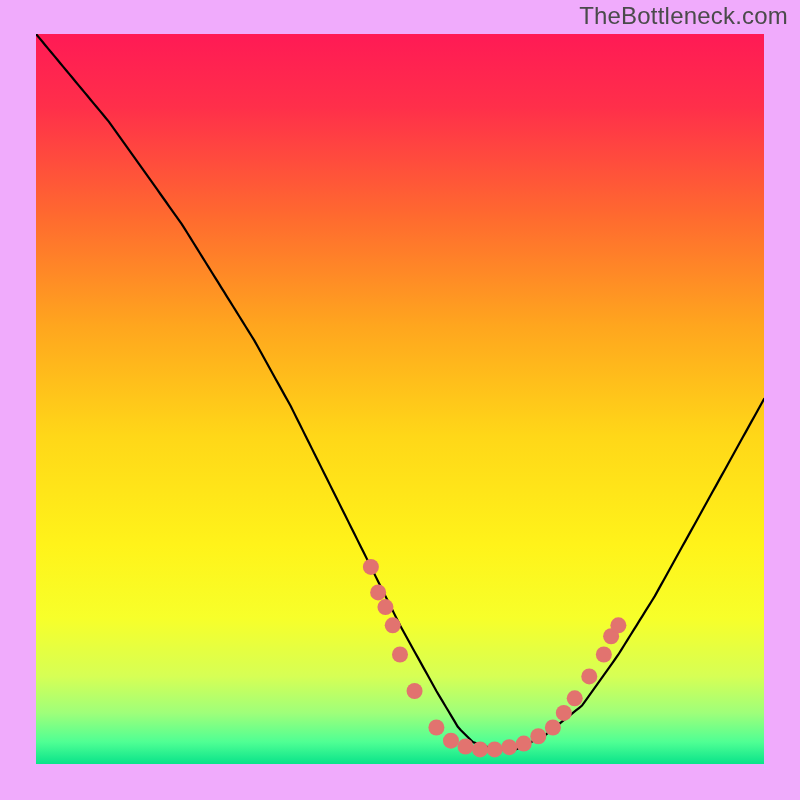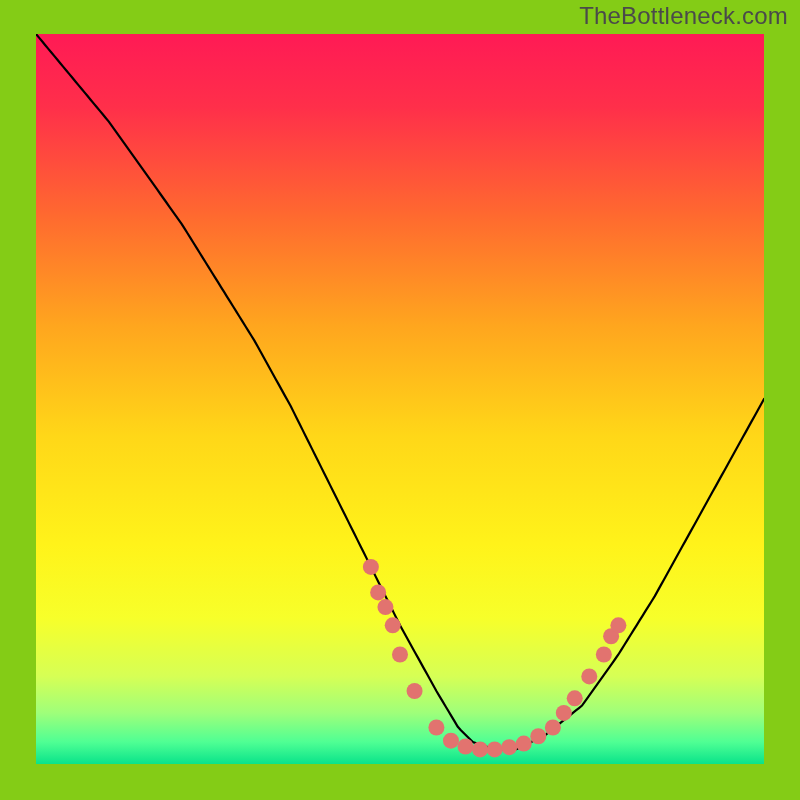--- a/index.html
+++ b/index.html
@@ -8,21 +8,21 @@
     width: 800px;
     height: 800px;
     background: #000;
     overflow: hidden;
     font-family: Arial, Helvetica, sans-serif;
   }
   .frame {
     position: relative;
     width: 800px;
     height: 800px;
-    background: #84cc16;
+    background: #f0abfc;
   }
   .watermark {
     position: absolute;
     top: 2px;
     right: 12px;
     color: #4a4a4a;
     font-size: 24px;
     font-weight: 500;
     letter-spacing: 0.2px;
     user-select: none;

